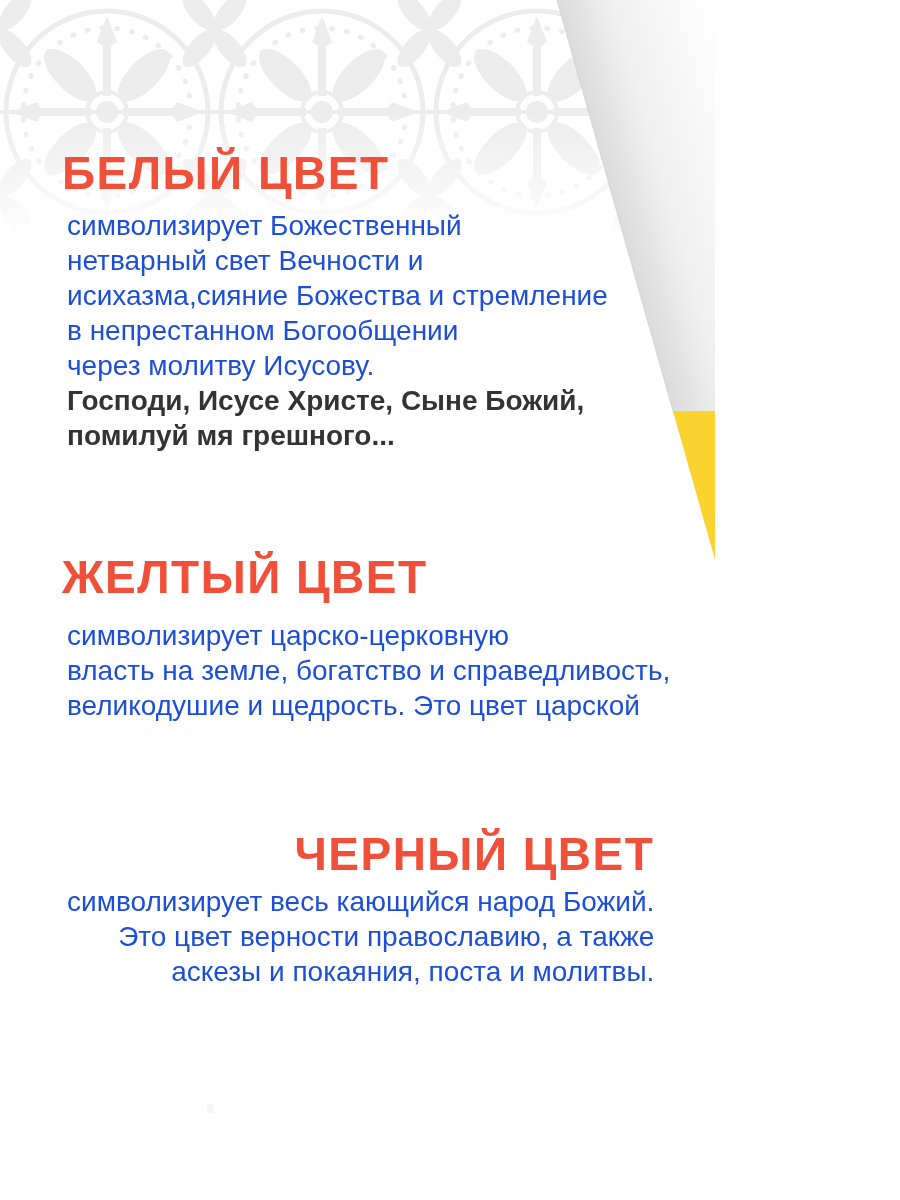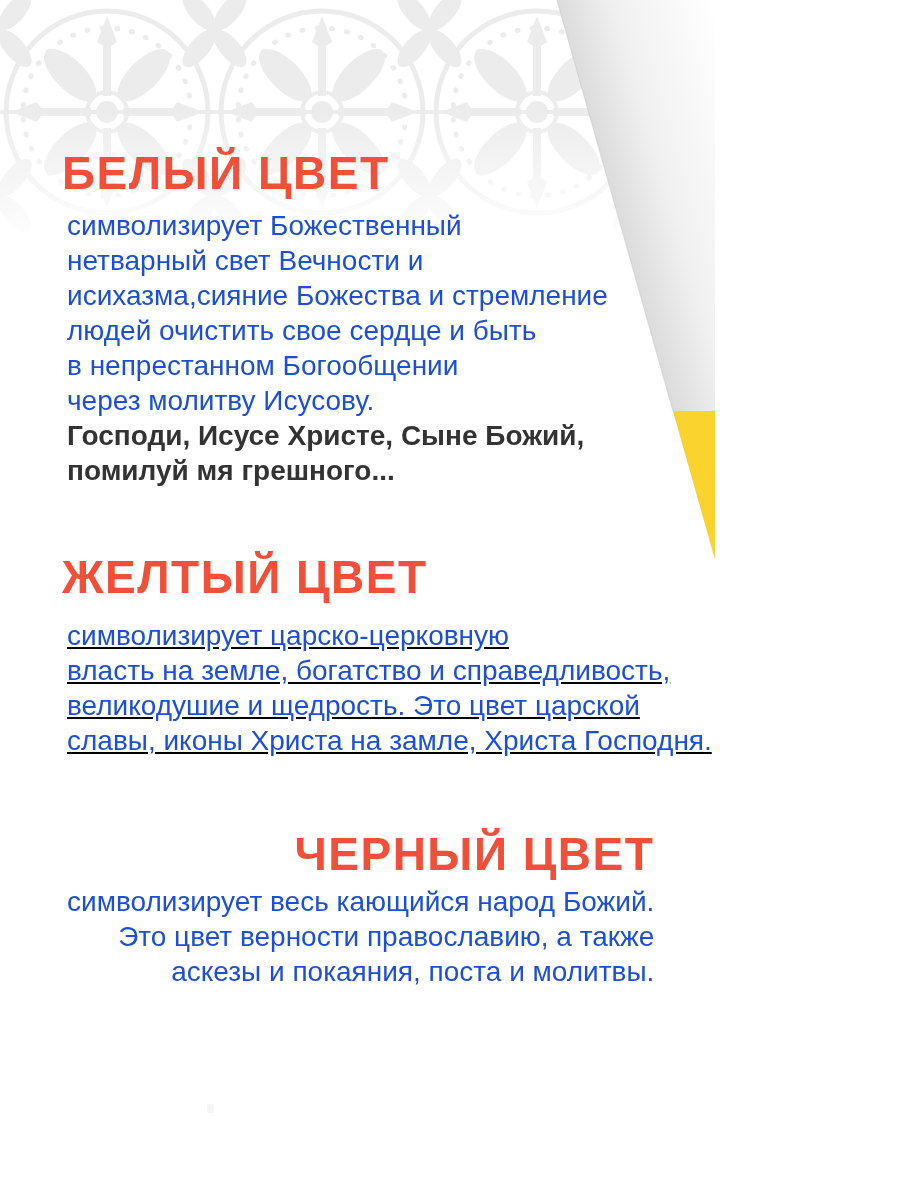--- a/index.html
+++ b/index.html
@@ -30,21 +30,21 @@
     color:#F0503A;
     white-space:nowrap;
   }
   .para{margin:0 0 0 5px;}
   .ln{
     font-size:28px;line-height:35px;
     color:#1d4ed8;white-space:nowrap;
   }
   .ln.bold{font-weight:bold;color:#333333;}
   .sec1{top:148px;} .sec1 .para{margin-top:10px;}
-  .sec2{top:540px;margin-top:12px;} .sec2 .para{margin-top:16px;text-decoration:underline;}
+  .sec2{top:540px;margin-top:12px;} .sec2 .para{margin-top:16px;}
   .sec3{top:829px;text-align:right;} .sec3 .para{margin-top:5px;}
   .speck{
     position:absolute;left:207px;top:1104px;width:7px;height:9px;
     background:#ECECEC;opacity:.55;border-radius:2px;
   }
 </style>
 </head>
 <body>
 
 <div class="canvas">
@@ -109,35 +109,33 @@
     <polygon points="673,411 900,411 900,789 780,789" fill="#FBD32F"></polygon>
     <polygon points="780,789 900,789 900,1200 896,1200" fill="#0F0C0A"></polygon>
   </svg>
 
   <section class="sec sec1">
     <h1>БЕЛЫЙ ЦВЕТ</h1>
     <div class="para">
       <div class="ln">символизирует Божественный</div>
       <div class="ln">нетварный свет Вечности и</div>
       <div class="ln">исихазма,сияние Божества и стремление</div>
-      <div class="ln">людей очистить свое сердце и быть</div>
       <div class="ln">в непрестанном Богообщении</div>
       <div class="ln">через молитву Исусову.</div>
       <div class="ln bold">Господи, Исусе Христе, Сыне Божий,</div>
       <div class="ln bold">помилуй мя грешного...</div>
     </div>
   </section>
 
   <section class="sec sec2">
     <h1>ЖЕЛТЫЙ ЦВЕТ</h1>
     <div class="para">
       <div class="ln">символизирует царско-церковную</div>
       <div class="ln">власть на земле, богатство и справедливость,</div>
       <div class="ln">великодушие и щедрость. Это цвет царской</div>
-      <div class="ln">славы, иконы Христа на замле, Христа Господня.</div>
     </div>
   </section>
 
   <section class="sec sec3">
     <h1>ЧЕРНЫЙ ЦВЕТ</h1>
     <div class="para">
       <div class="ln">символизирует весь кающийся народ Божий.</div>
       <div class="ln">Это цвет верности православию, а также</div>
       <div class="ln">аскезы и покаяния, поста и молитвы.</div>
     </div>

